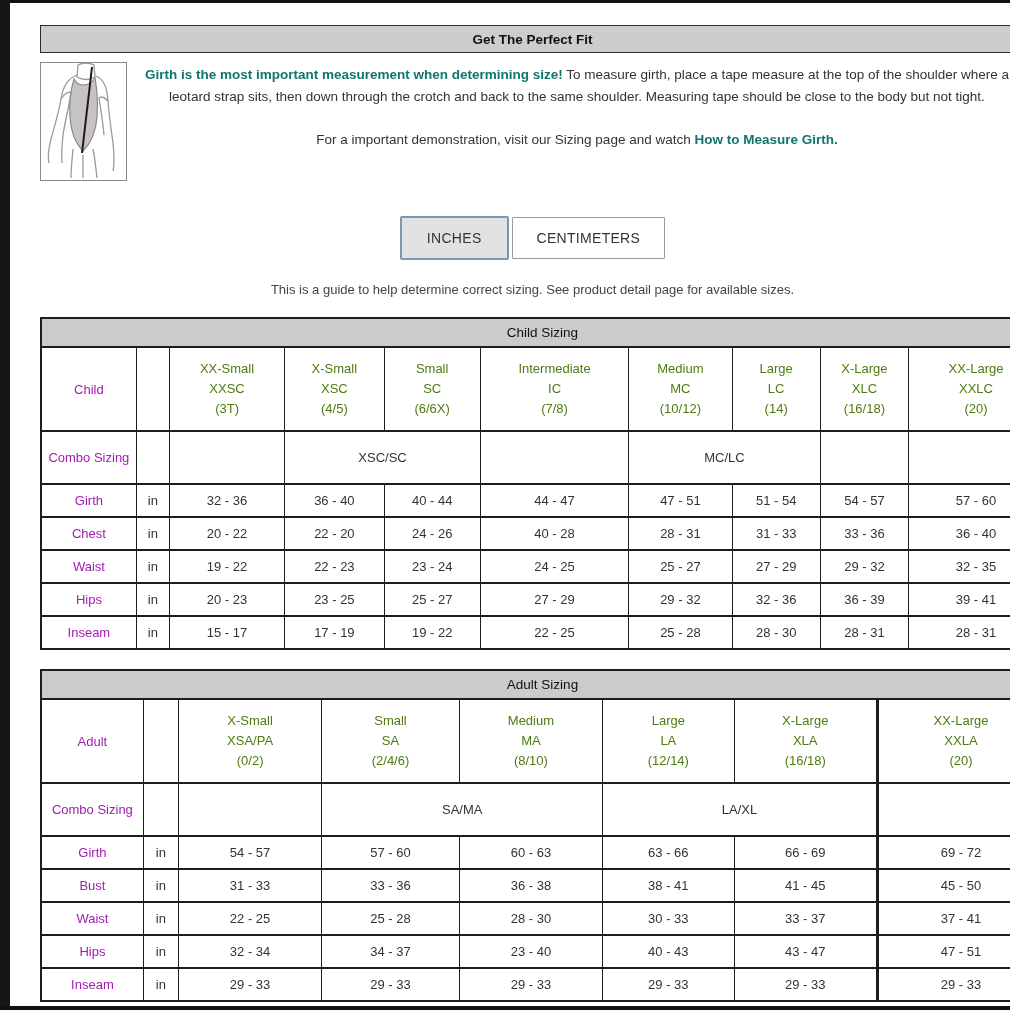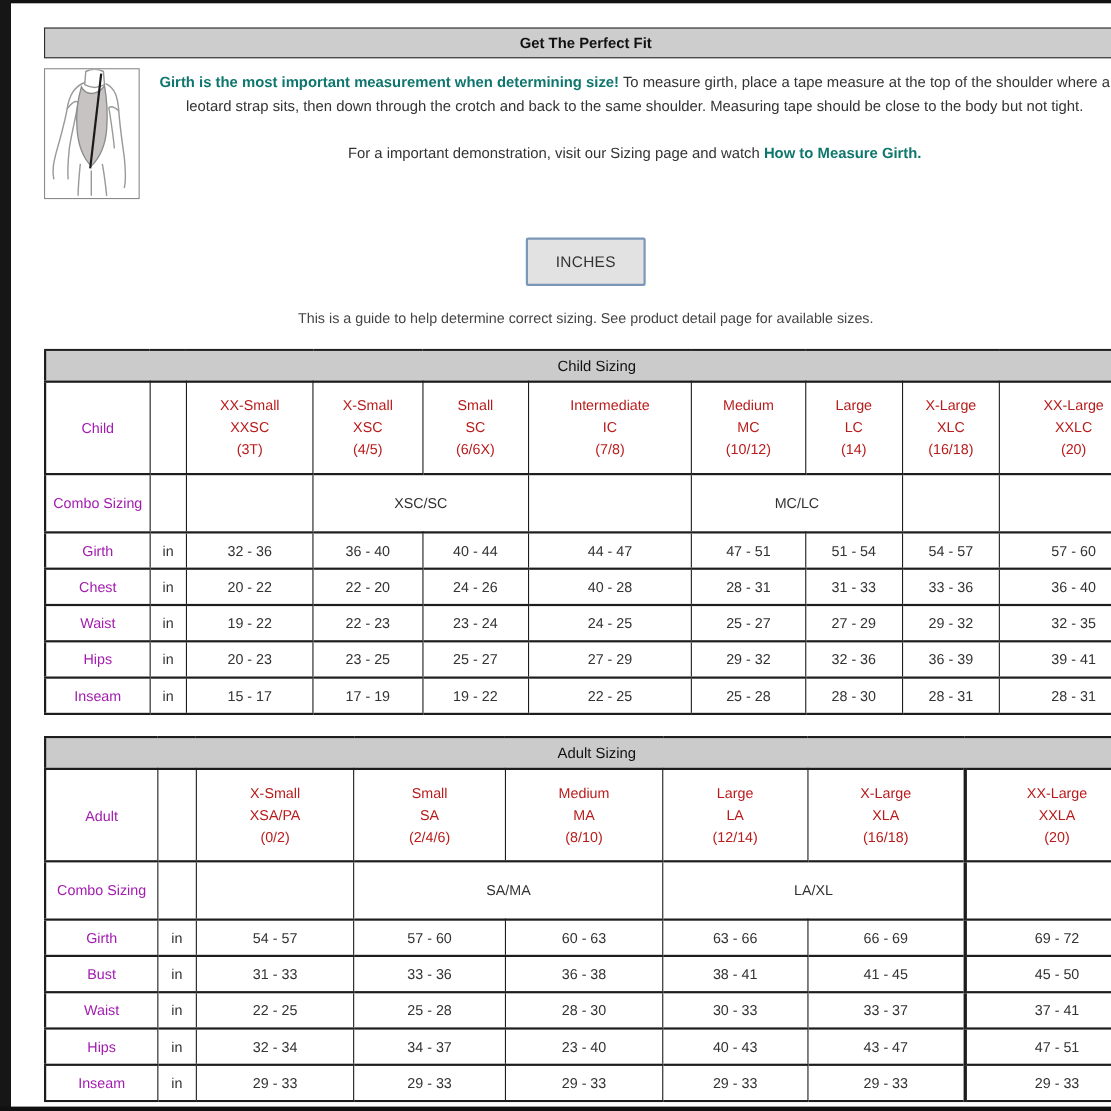--- a/index.html
+++ b/index.html
@@ -54,21 +54,21 @@
     text-align:center;vertical-align:middle;padding:0 2px;
     font-weight:normal;
   }
   .size-table{border:2px solid #1d1d1d;}
   .title-cell{background:#cbcbcb;font-weight:bold;color:#111;height:27px;font-size:13.5px;}
   .header-row td{height:82px;}
   .combo-row td{height:51px;}
   .data-row td{height:31px;}
   .label-cell{font-weight:bold;color:#a21caf;}
   .combo-label{padding:0 12px;line-height:1.5;}
-  .col-head{font-weight:bold;color:#b91c1c;line-height:1.55;margin-top:31px;}
+  .col-head{font-weight:bold;color:#4d7c0f;line-height:1.55;margin-top:31px;}
   .value-cell,.unit-cell,.combo-cell{color:#333;}
   .bold-left{border-left-width:3px !important;}
 
   .tbl-wrap{margin-top:20px;overflow:hidden;}
   .tbl-wrap.adult{margin-top:19px;}
 </style>
 </head>
 <body>
 
 <div class="frame-top"></div>
@@ -97,20 +97,21 @@
       </svg>
     </div>
     <div class="intro-text">
       <div><b>Girth is the most important measurement when determining size!</b><span> To measure girth, place a tape measure at the top of the shoulder where a leotard strap sits, then down through the crotch and back to the same shoulder. Measuring tape should be close to the body but not tight.</span></div>
       <div class="demo-line"><span>For a important demonstration, visit our Sizing page and watch </span><b>How to Measure Girth.</b></div>
     </div>
   </div>
 
   <div class="unit-buttons">
     <button class="btn btn-inches">INCHES</button>
+    <button class="btn btn-cm">CENTIMETERS</button>
   </div>
 
   <div class="guide-note">This is a guide to help determine correct sizing. See product detail page for available sizes.</div>
 
   <div class="tbl-wrap">
     <table class="size-table" id="child-table">
         <colgroup>
           <col style="width: 9.5%;">
           <col style="width: 3.3%;">
           <col style="width: 11.5%;">

